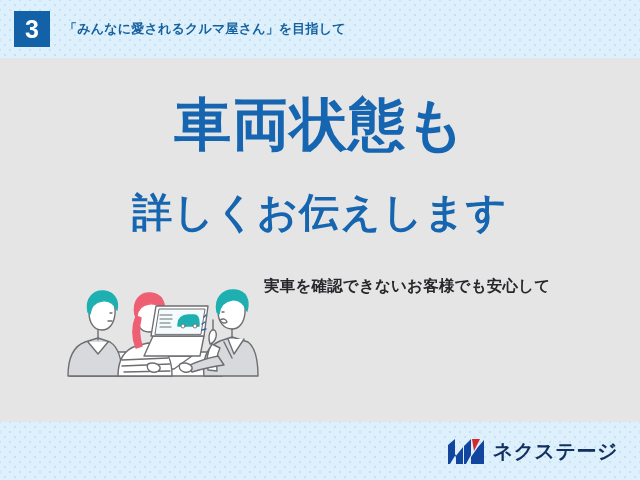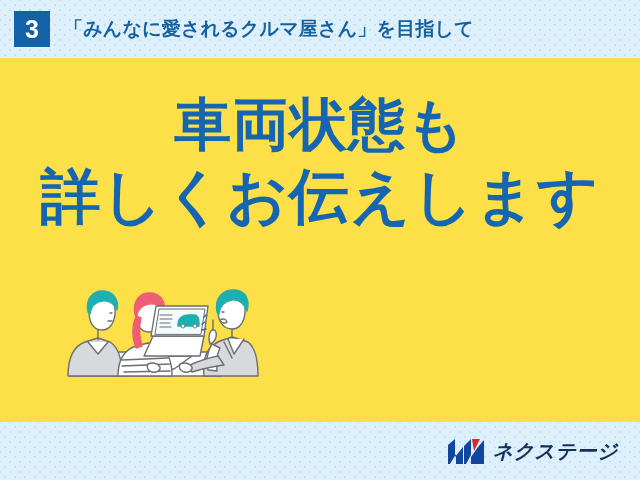--- a/index.html
+++ b/index.html
@@ -56,51 +56,51 @@
     font-weight: bold;
     display: flex;
     align-items: center;
     justify-content: center;
     line-height: 1;
     flex: 0 0 auto;
   }
   #header-title {
     margin-left: 14px;
     color: #15609f;
-    font-size: 19px;
+    font-size: 13px;
     font-weight: bold;
     letter-spacing: 0.2px;
     white-space: nowrap;
   }
 
   
   #card {
     position: absolute;
     top: 58px;
     left: 0;
     width: 640px;
     height: 364px;
-    background: #fde047;
+    background: #e5e5e5;
   }
 
   
   #headline {
     position: absolute;
     top: 32px;
     left: 0;
     width: 640px;
     text-align: center;
     color: #1565b0;
     font-weight: bold;
     font-size: 57px;
     line-height: 1.22;
     letter-spacing: 1px;
   }
   #headline .line { display: block; white-space: nowrap; }
-  #headline .line2 { font-size: 60px; }
+  #headline .line2 { font-size: 40px; margin-top: 28px; }
 
   
   #body-area {
     position: absolute;
     top: 212px;
     left: 0;
     width: 640px;
     height: 150px;
     display: flex;
     align-items: flex-start;
@@ -135,21 +135,20 @@
     height: 58px;
     display: flex;
     align-items: center;
     justify-content: flex-end;
     padding-right: 22px;
     box-sizing: border-box;
   }
   #brand {
     display: flex;
     align-items: flex-end;
-    font-style: italic;
   }
   #brand-mark { width: 38px; height: 27px; flex: 0 0 auto; }
   #brand-name {
     margin-left: 8px;
     color: #12305f;
     font-size: 20px;
     font-weight: bold;
     letter-spacing: 0.5px;
     white-space: nowrap;
   }
@@ -247,20 +246,21 @@
             <path d="M128 92 C132 90 138 91 140 95 C141 99 136 101 132 100 C128 99 126 95 128 92 Z" fill="#ffffff" stroke="#6d6e72"></path>
 
             <path d="M150 52 L153 50" stroke="#3a5ea8"></path>
             <path d="M150 58 L154 57" stroke="#3a5ea8"></path>
             <path d="M152 45 L154 43" stroke="#3a5ea8"></path>
           </g>
         </svg>
       </div>
 
       <div id="body-text">
+        <span class="tline">実車を確認できないお客様でも安心して</span>
       </div>
 
     </div>
   </div>
 
   <div class="dot-band" id="bottom-band"></div>
 
   <div id="footer-row">
     <div id="brand">
       <svg id="brand-mark" viewBox="0 0 38 27" xmlns="http://www.w3.org/2000/svg">

